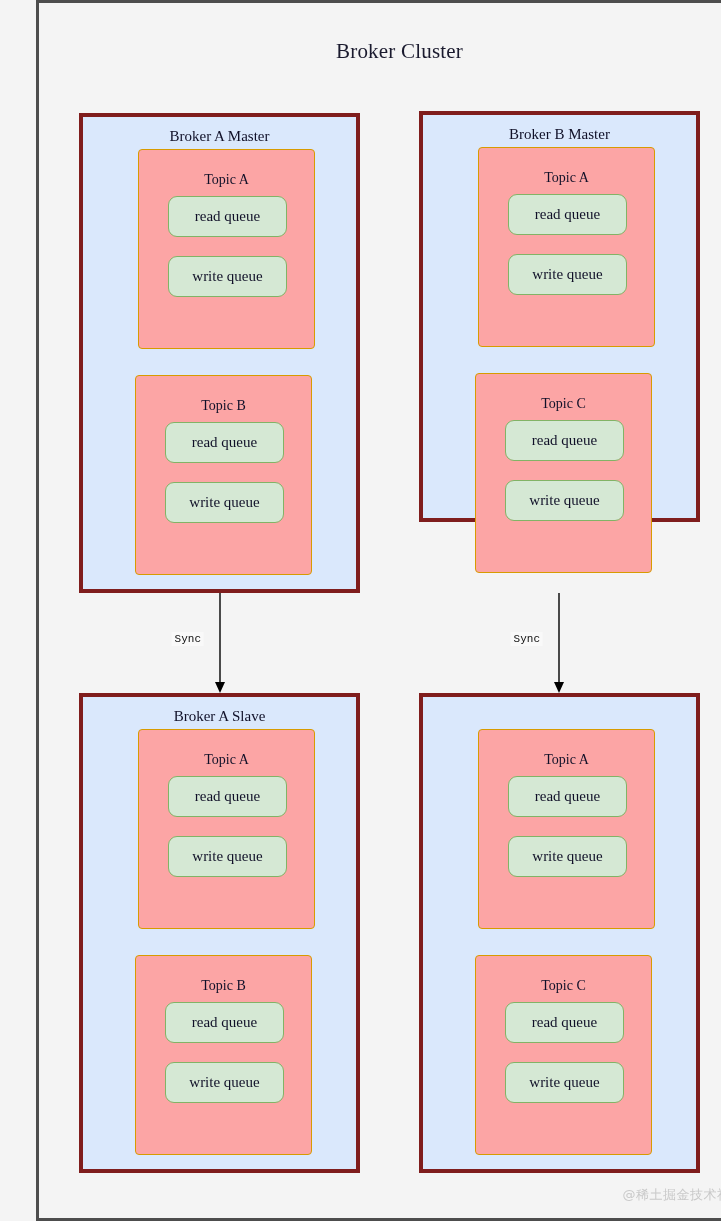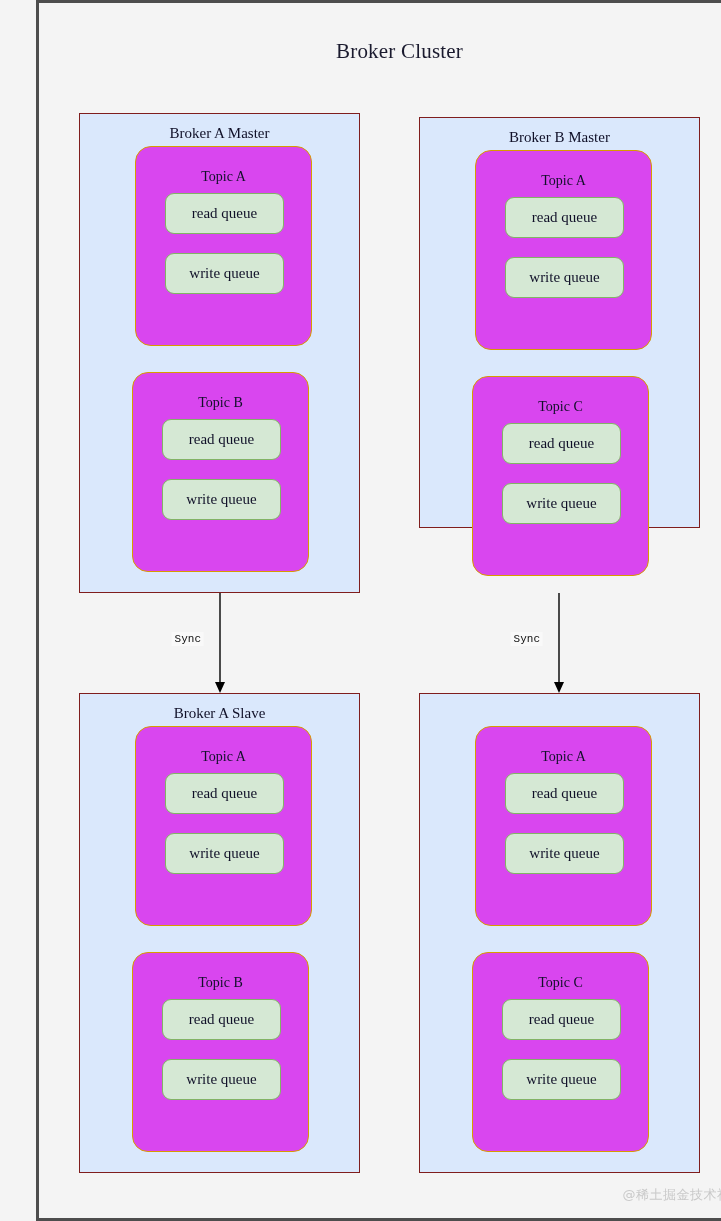--- a/index.html
+++ b/index.html
@@ -43,40 +43,40 @@
     font-size: 21px;
     color: #1a1a2e;
     letter-spacing: 0.2px;
   }
 
   
   .broker {
     position: absolute;
     box-sizing: border-box;
     background: #dae8fc;
-    border: 1px solid #7f1d1d;
+    border: 4px solid #7f1d1d;
   }
   .broker-title {
     position: absolute;
     left: 0;
     top: 11px;
     width: 100%;
     text-align: center;
     font-family: "Liberation Serif", serif;
     font-size: 15px;
     color: #101028;
   }
 
   
   .topic {
     position: absolute;
     box-sizing: border-box;
-    background: #d946ef;
+    background: #fca5a5;
     border: 1.4px solid #d79b00;
-    border-radius: 16px;
+    border-radius: 4px;
   }
   .topic-title {
     position: absolute;
     left: 0;
     width: 100%;
     text-align: center;
     font-family: "Liberation Serif", serif;
     font-size: 14px;
     color: #101028;
   }
@@ -138,21 +138,21 @@
             <div class="topic-title" style="top: 22px;">Topic A</div>
             <div class="queue" style="left: 29px; top: 46px; width: 119px; height: 41px;">read queue</div>
             <div class="queue" style="left: 29px; top: 106px; width: 119px; height: 41px;">write queue</div>
           </div>
           <div class="topic" style="left: 52px; top: 258px; width: 177px; height: 200px;">
             <div class="topic-title" style="top: 22px;">Topic B</div>
             <div class="queue" style="left: 29px; top: 46px; width: 119px; height: 41px;">read queue</div>
             <div class="queue" style="left: 29px; top: 106px; width: 119px; height: 41px;">write queue</div>
           </div>
         </div>
-        <div class="broker" style="left: 380px; top: 114px; width: 281px; height: 411px;">
+        <div class="broker" style="left: 380px; top: 108px; width: 281px; height: 411px;">
           <div class="broker-title">Broker B Master</div>
           <div class="topic" style="left: 55px; top: 32px; width: 177px; height: 200px;">
             <div class="topic-title" style="top: 22px;">Topic A</div>
             <div class="queue" style="left: 29px; top: 46px; width: 119px; height: 41px;">read queue</div>
             <div class="queue" style="left: 29px; top: 106px; width: 119px; height: 41px;">write queue</div>
           </div>
           <div class="topic" style="left: 52px; top: 258px; width: 177px; height: 200px;">
             <div class="topic-title" style="top: 22px;">Topic C</div>
             <div class="queue" style="left: 29px; top: 46px; width: 119px; height: 41px;">read queue</div>
             <div class="queue" style="left: 29px; top: 106px; width: 119px; height: 41px;">write queue</div>

